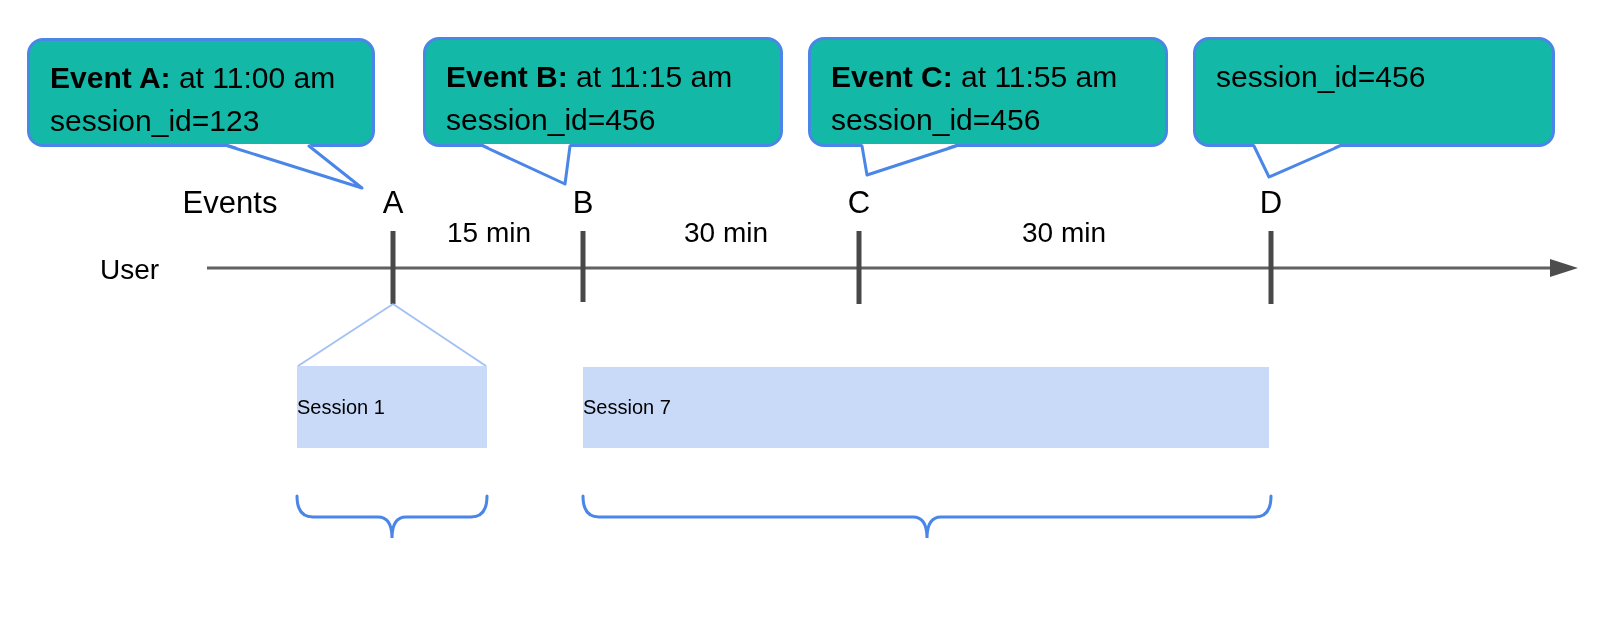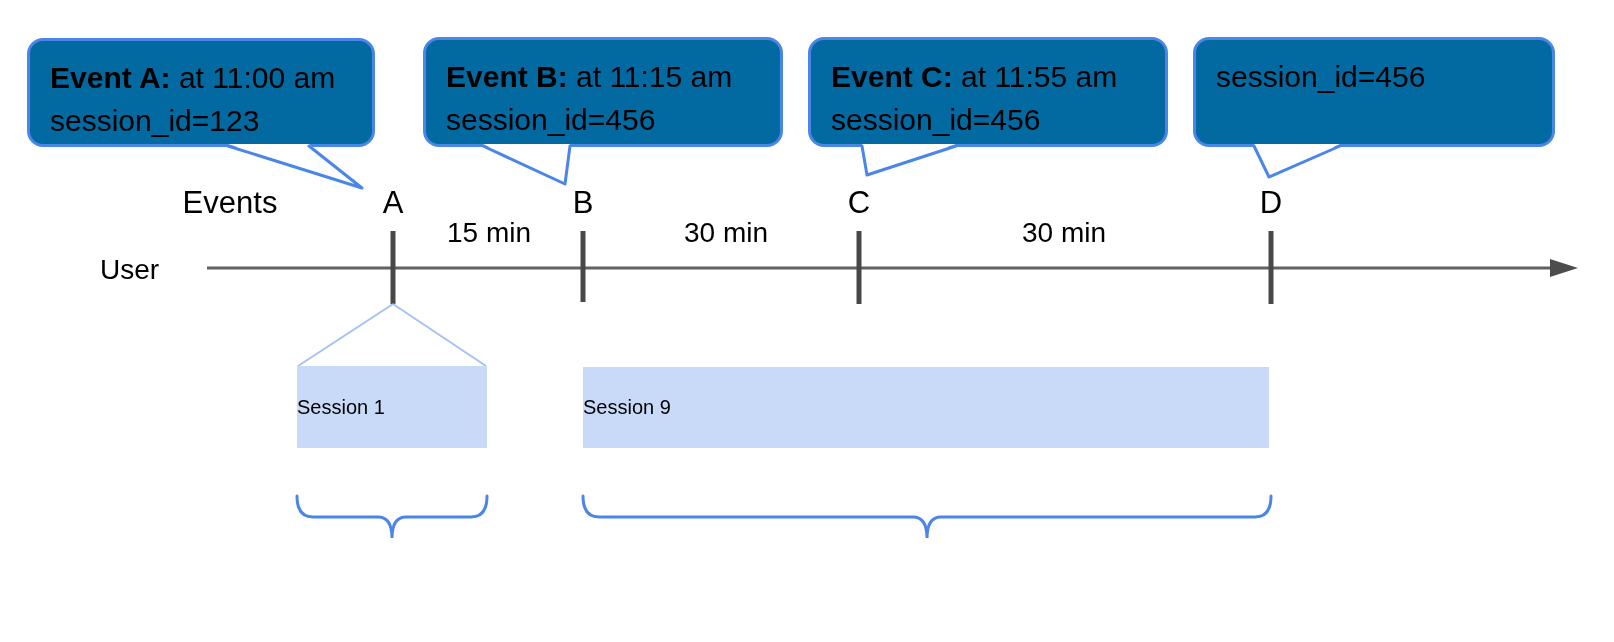--- a/index.html
+++ b/index.html
@@ -7,21 +7,21 @@
     position:relative;
     width:1614px;height:642px;
     background:#ffffff;
     font-family:"Liberation Sans", sans-serif;
     color:#000;
     overflow:hidden;
   }
   .callout{
     position:absolute;
     box-sizing:border-box;
-    background:#0369a1;
+    background:#14b8a6;
     border:3px solid #4a86e8;
     border-radius:16px;
     padding:15px 14px 0 20px;
     font-size:30px;
     line-height:43px;
     white-space:nowrap;
   }
   .callout b{font-weight:bold;}
   .rowlabel{
     position:absolute;
@@ -118,17 +118,17 @@
   <div class="userlabel">User</div>
 
   <div class="gaplabel" style="left:489px;top:218px;">15 min</div>
   <div class="gaplabel" style="left:726px;top:218px;">30 min</div>
   <div class="gaplabel" style="left:1064px;top:218px;">30 min</div>
 
   <div class="sessionbox" style="left:297px;top:366px;width:190px;height:82px;">
     <span>Session 1</span>
   </div>
   <div class="sessionbox" style="left:583px;top:367px;width:686px;height:81px;">
-    <span>Session 9</span>
+    <span>Session 7</span>
   </div>
 
 
 </div>
 
 </body></html>

